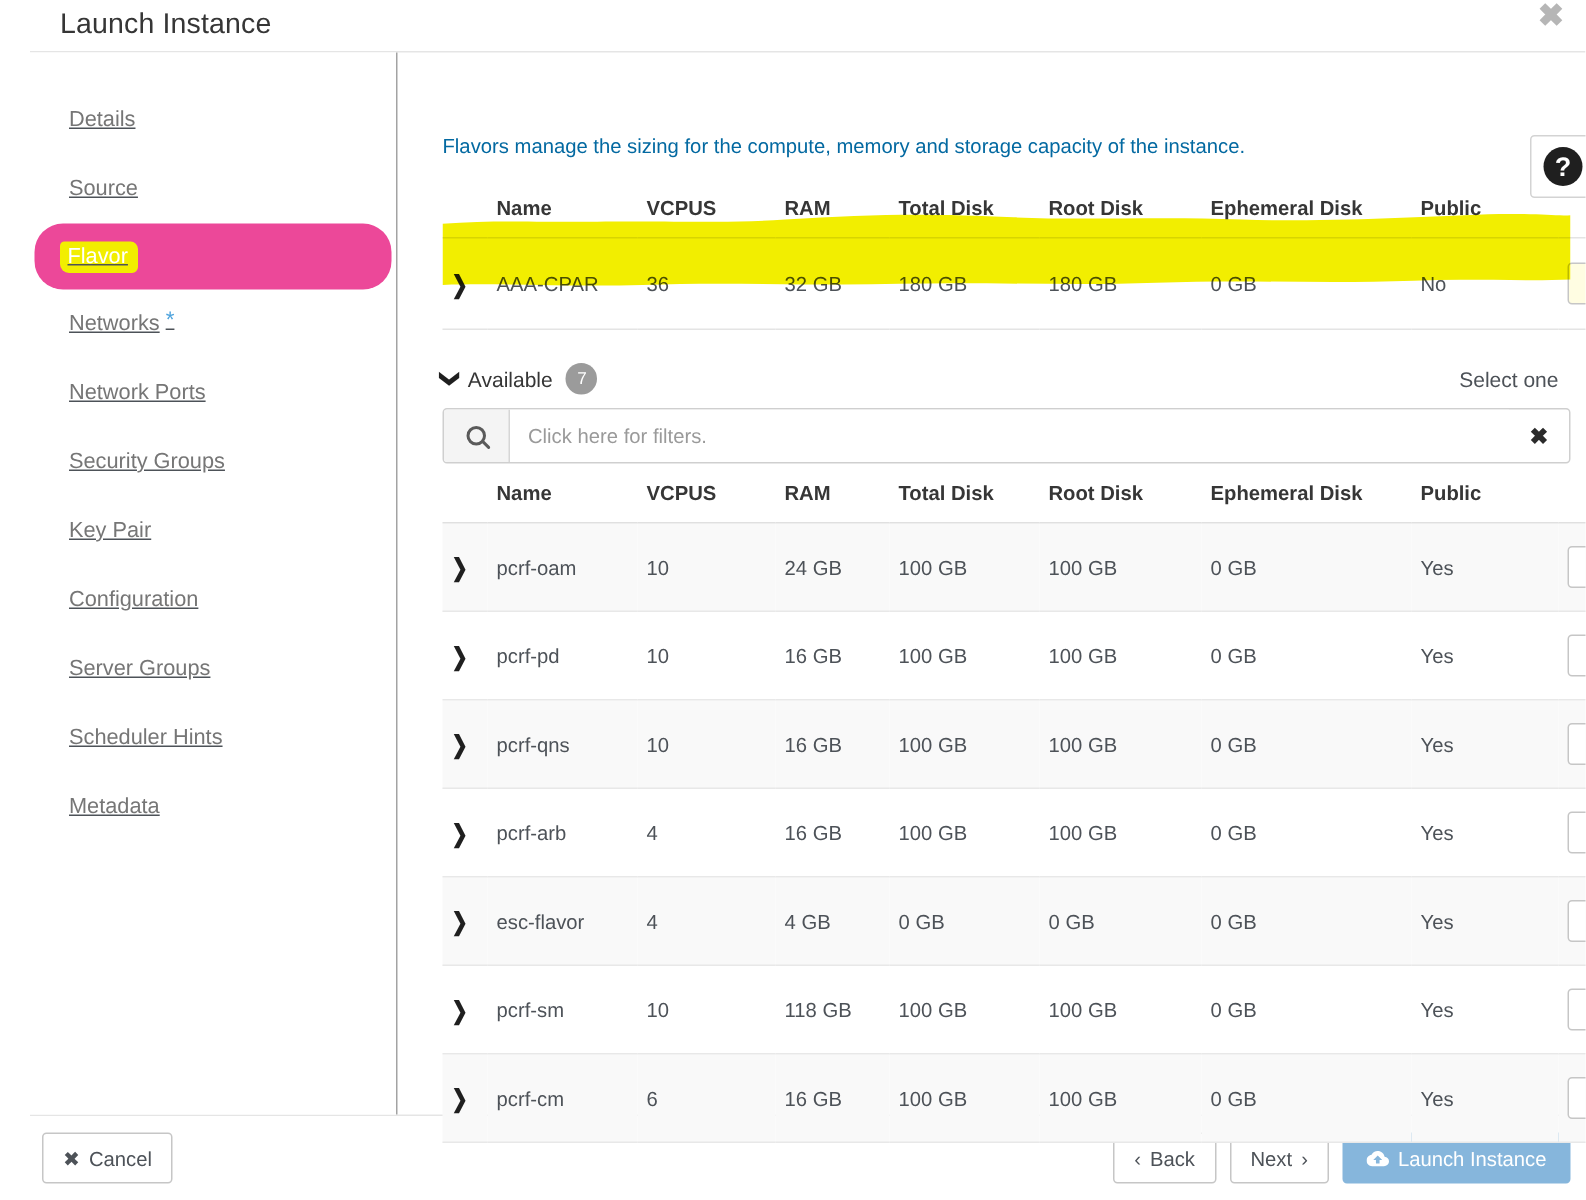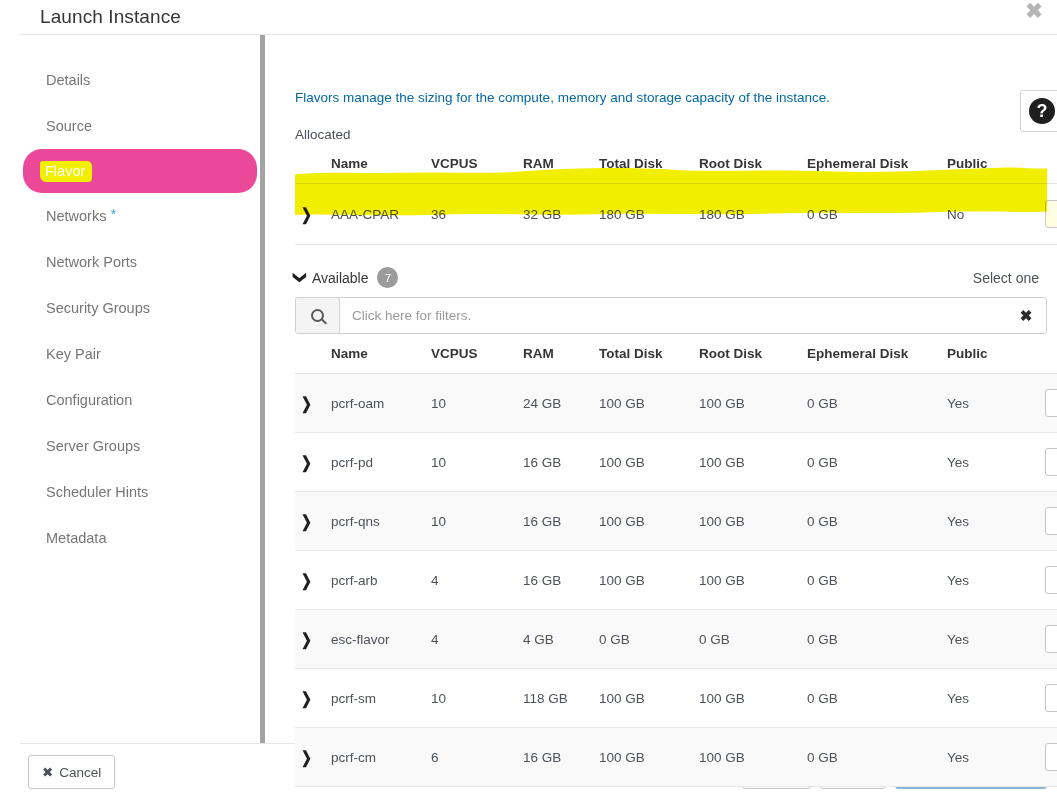--- a/index.html
+++ b/index.html
@@ -62,22 +62,23 @@
     flex: 1 1 auto;
     display: flex;
     position: relative;
     min-height: 0;
   }
 
   
   .sidebar {
     flex: 0 0 245px;
     padding-top: 22px;
-    border-right: 5px solid #a3a3a3;
-    background: #fff;
+    border-right: 1px solid #a3a3a3;
+    background: #fff;
+    text-decoration: underline;
   }
   .nav-item {
     position: relative;
     height: 46px;
     display: flex;
     align-items: center;
     padding-left: 22px;
     font-size: 14.5px;
     color: #767676;
     cursor: pointer;
@@ -447,21 +448,20 @@
     <section class="content">
 
       <div class="help-btn">
         <span class="help-glyph">?</span>
       </div>
 
       <div class="content-inner">
 
         <p class="intro-text">Flavors manage the sizing for the compute, memory and storage capacity of the instance.</p>
 
-        <div class="section-label">Allocated</div>
 
         <div class="alloc-wrap">
           <table class="ftable alloc-table">
             <colgroup>
               <col class="c-caret">
                 <col class="c-name">
                 <col class="c-vcpus">
                 <col class="c-ram">
               <col class="c-tdisk">
                 <col class="c-rdisk">

